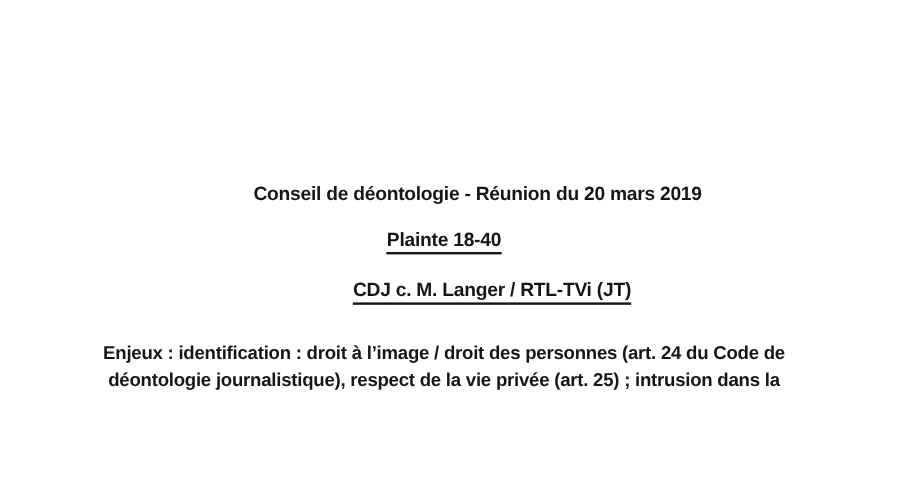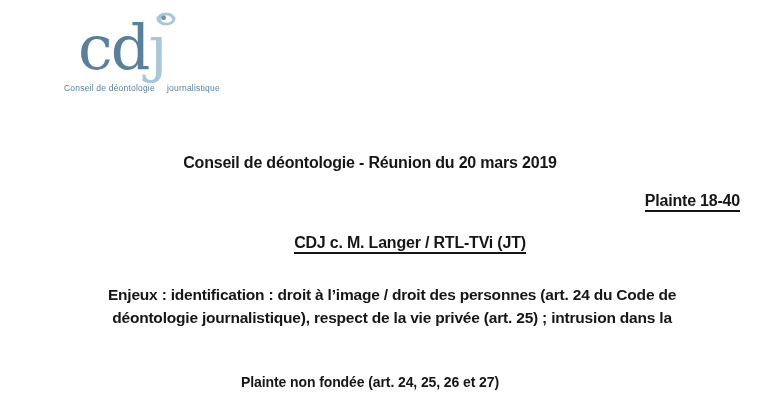--- a/index.html
+++ b/index.html
@@ -67,77 +67,66 @@
     position: absolute;
     width: 100%;
     text-align: center;
     font-weight: bold;
     white-space: nowrap;
   }
   .meeting-title {
     top: 154px;
     font-size: 16px;
     letter-spacing: -0.2px;
+    padding-left: 28px;
   }
   .h2 {
     font-size: 16px;
     letter-spacing: -0.2px;
   }
-  .complaint-number { top: 192px; text-align: right; }
+  .complaint-number { top: 192px; }
   .case-title { top: 234px; margin-left: 40px; }
   .underlined {
     border-bottom: 2px solid #161616;
     padding-bottom: 1px;
   }
   .issues {
     position: absolute;
     top: 283px;
     width: 100%;
     text-align: center;
-    padding-left: 22px;
   }
   .issues-line {
     font-size: 15.5px;
     font-weight: bold;
     line-height: 23px;
     letter-spacing: -0.2px;
     white-space: nowrap;
   }
   .decision {
     top: 374px;
     font-size: 14px;
     letter-spacing: -0.1px;
   }
 </style>
 </head>
 <body>
 
 <div class="page">
 
-  <div class="logo">
-    <div class="logo-big"><span class="cd">cd</span><span class="jj">ȷ</span></div>
-    <svg class="logo-eye" viewBox="0 0 20 14" xmlns="http://www.w3.org/2000/svg">
-      <ellipse cx="10" cy="7" rx="9.5" ry="6.5" fill="#a9c7d8"></ellipse>
-      <ellipse cx="10.5" cy="7.2" rx="5.6" ry="3.6" fill="#ffffff"></ellipse>
-      <circle cx="7.6" cy="5.8" r="2.4" fill="#6d93ad"></circle>
-    </svg>
-    <span class="logo-tag tag-left">Conseil de déontologie</span>
-    <span class="logo-tag tag-right">journalistique</span>
-  </div>
 
   <div class="content">
 
     <div class="doc-line meeting-title">Conseil de déontologie - Réunion du 20 mars 2019</div>
 
     <div class="doc-line h2 complaint-number"><span class="underlined">Plainte 18-40</span></div>
 
     <div class="doc-line h2 case-title"><span class="underlined">CDJ c. M. Langer / RTL-TVi (JT)</span></div>
 
     <div class="issues">
       <div class="issues-line">Enjeux : identification : droit à l’image / droit des personnes (art. 24 du Code de</div>
       <div class="issues-line">déontologie journalistique), respect de la vie privée (art. 25) ; intrusion dans la</div>
     </div>
 
-    <div class="doc-line decision">Plainte non fondée (art. 24, 25, 26 et 27)</div>
 
   </div>
 
 </div>
 
 </body></html>

